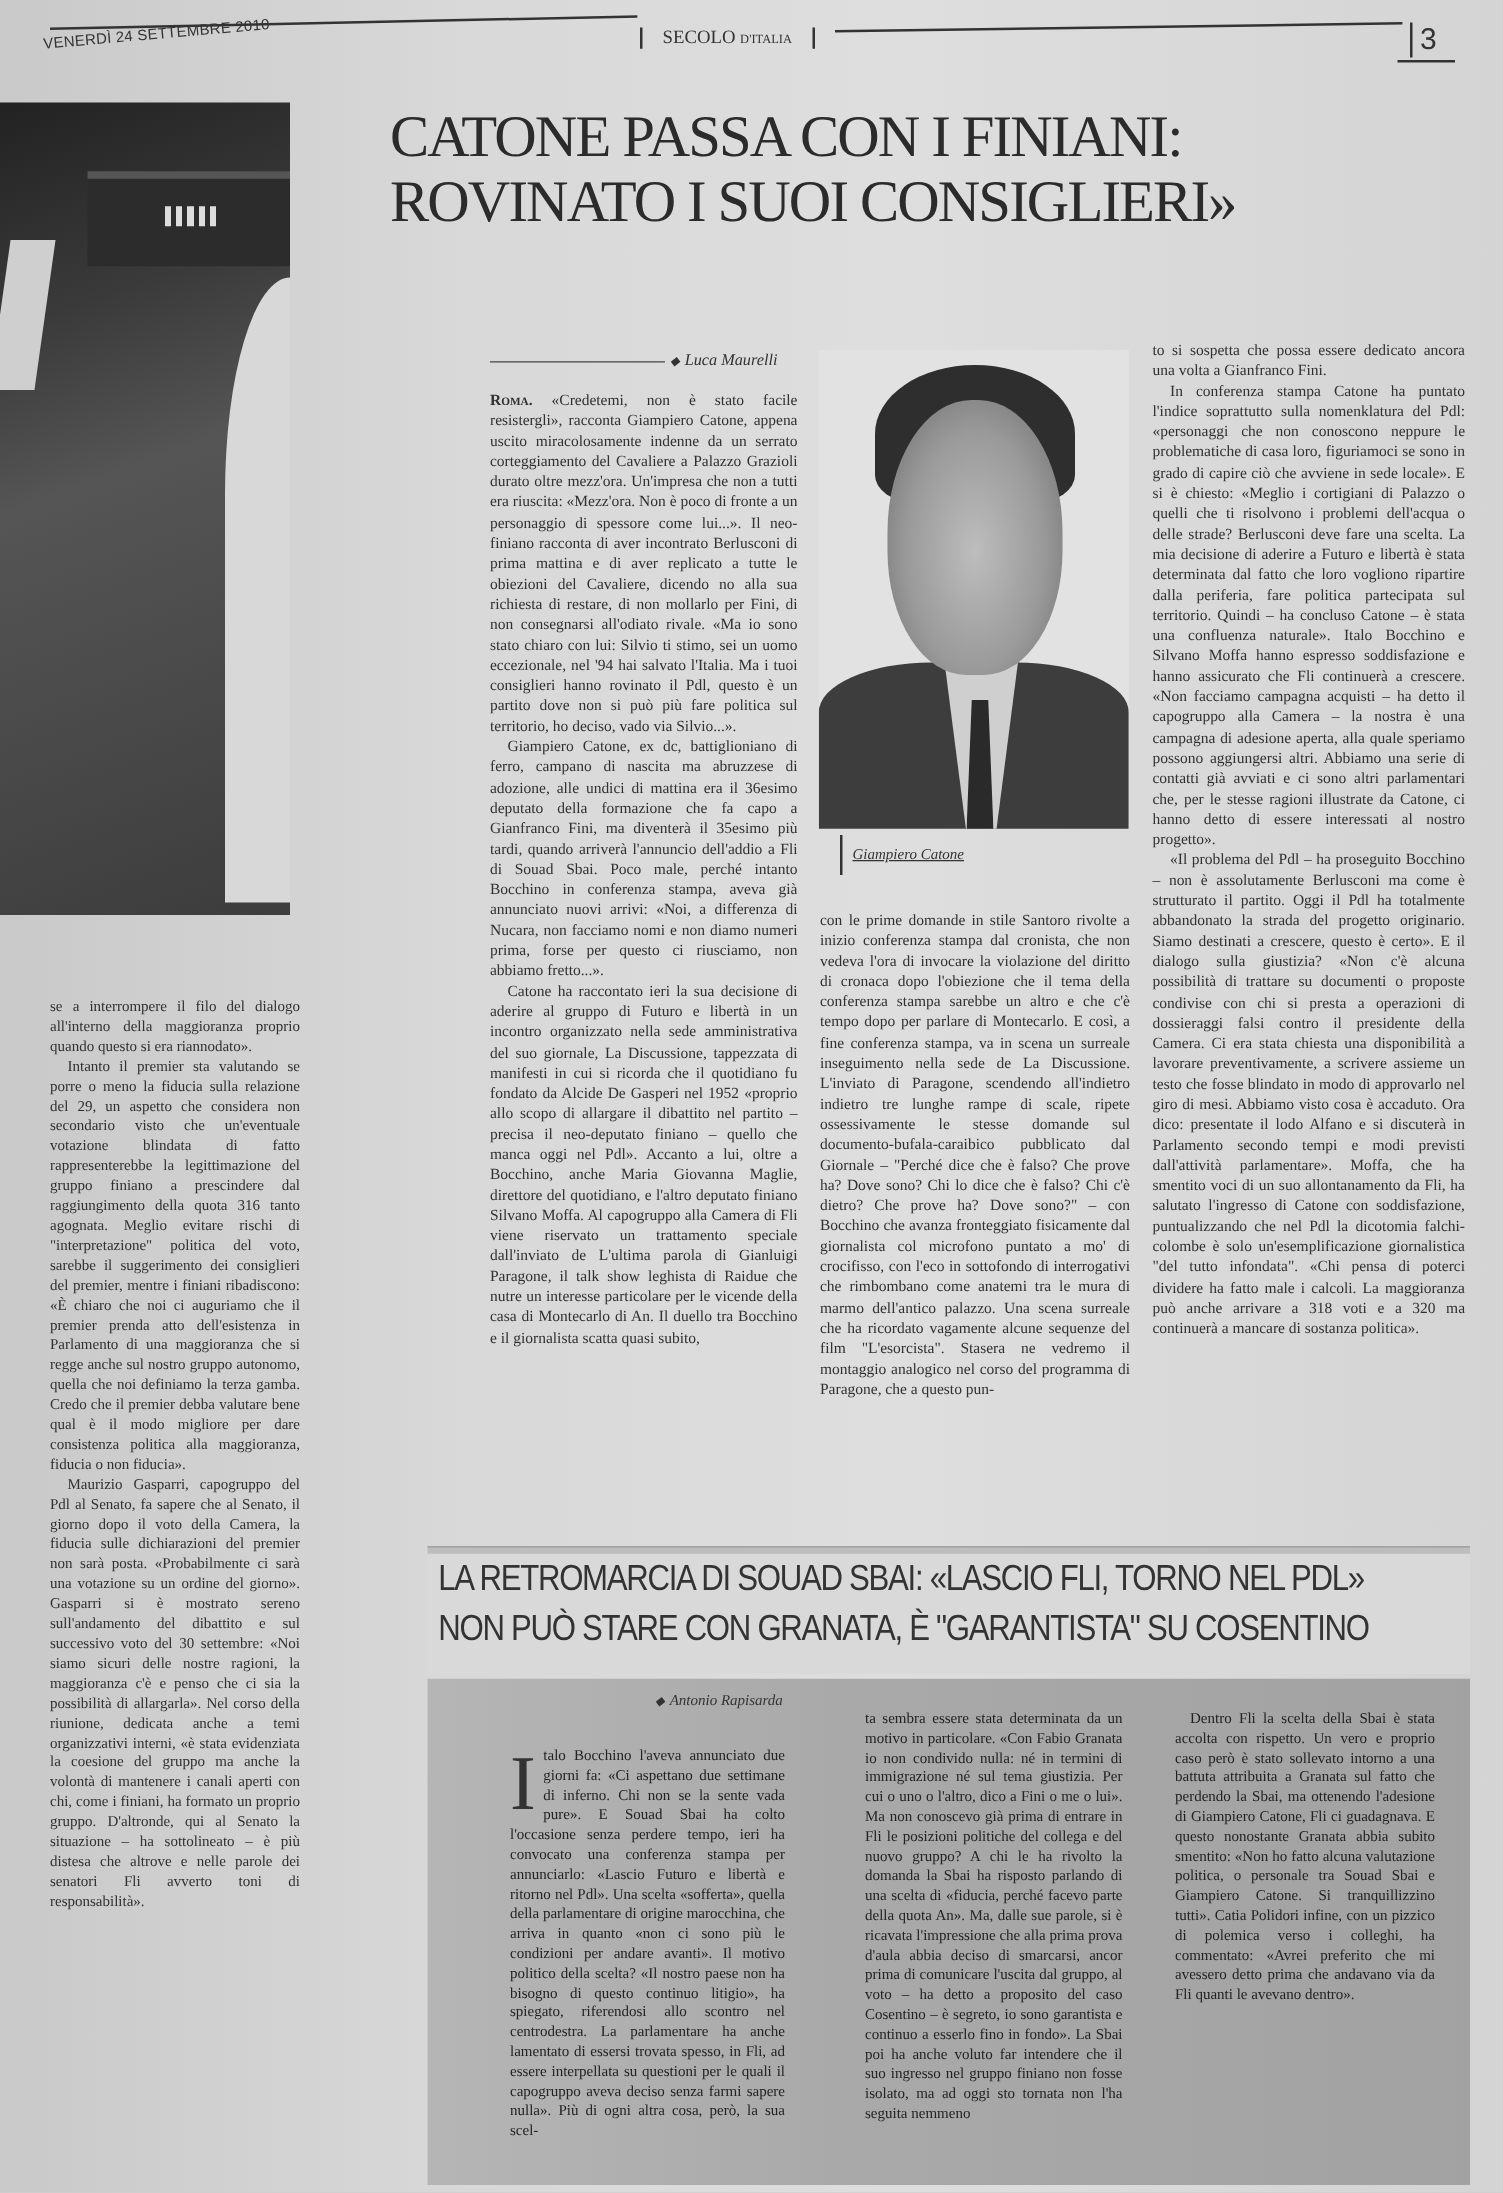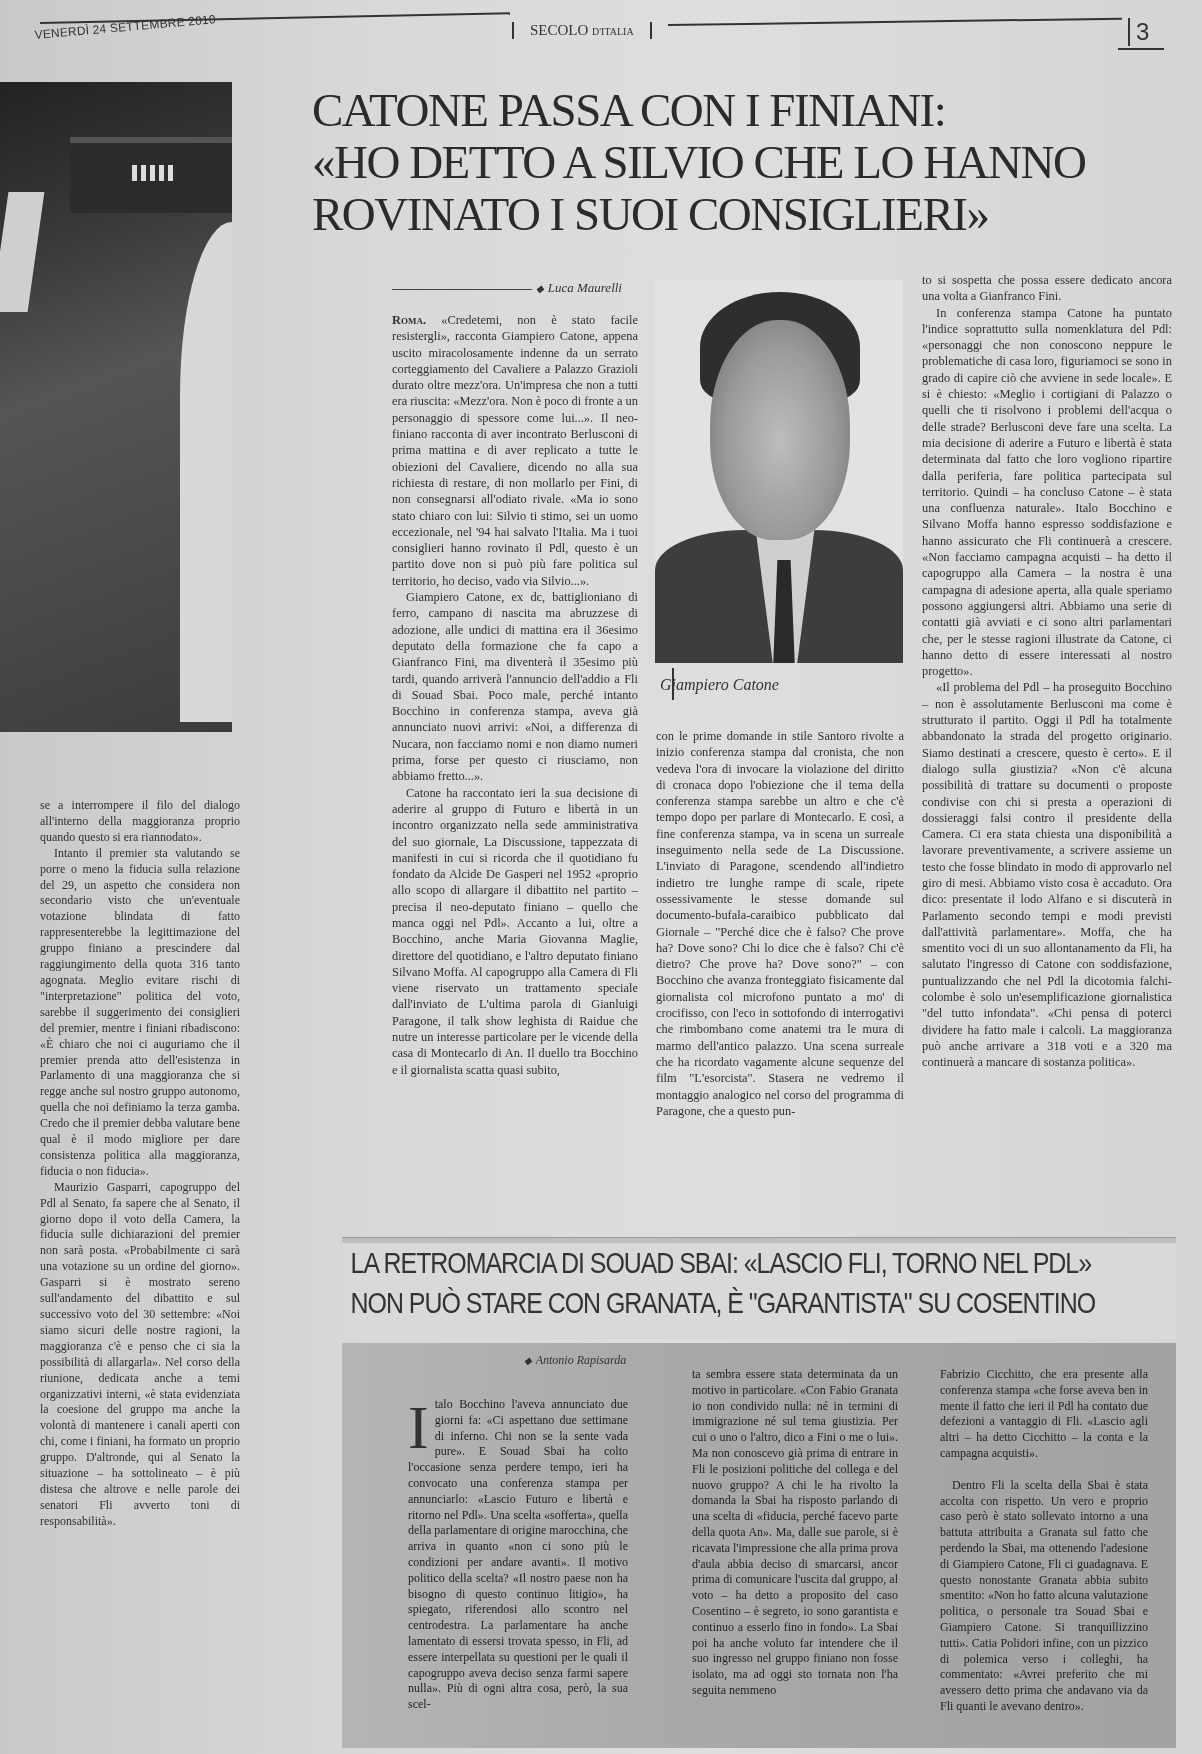--- a/index.html
+++ b/index.html
@@ -28,21 +28,21 @@
   .col p{margin:0;text-indent:14px;}
   .col p.noind{text-indent:0;}
   .col .sc{font-variant:small-caps;font-weight:bold;}
   
   .portrait{position:absolute;left:655px;top:280px;width:248px;height:383px;background:#e2e2e2;overflow:hidden;}
   .portrait .jacket{position:absolute;left:0;top:250px;width:248px;height:140px;background:#3d3d3d;border-top-left-radius:90px 40px;border-top-right-radius:90px 40px;}
   .portrait .shirt{position:absolute;left:100px;top:245px;width:60px;height:140px;background:#cfcfcf;clip-path:polygon(0 0,100% 0,70% 100%,30% 100%);}
   .portrait .tie{position:absolute;left:118px;top:280px;width:22px;height:110px;background:#2a2a2a;clip-path:polygon(20% 0,80% 0,100% 100%,0 100%);}
   .portrait .face{position:absolute;left:55px;top:40px;width:140px;height:220px;background:radial-gradient(ellipse at 50% 55%,#bdbdbd 0%,#9a9a9a 55%,#6a6a6a 100%);border-radius:48% 48% 45% 45%;}
   .portrait .hair{position:absolute;left:45px;top:12px;width:160px;height:110px;background:#2e2e2e;border-radius:50% 50% 20% 20%;}
-  .caption{position:absolute;left:660px;top:676px;font-style:italic;font-family:"Liberation Serif",serif;font-size:16px;color:#333;}
+  .caption{position:absolute;left:682px;top:676px;font-style:italic;font-family:"Liberation Serif",serif;font-size:12px;color:#333;text-decoration:underline;}
   .caption-bar{position:absolute;left:672px;top:668px;width:2px;height:32px;background:#333;}
   
   .box-title-bar{position:absolute;left:342px;top:1237px;width:834px;height:6px;background:#bdbdbd;border-top:1px solid #999;}
   .box-title{position:absolute;left:342px;top:1243px;width:834px;height:96px;background:#d9d9d9;}
   .box-title div{font-family:"Liberation Sans",sans-serif;font-size:29px;line-height:40px;letter-spacing:-1.2px;color:#333;padding-left:10px;transform:scaleX(0.86);transform-origin:left center;white-space:nowrap;}
   .box-body{position:absolute;left:342px;top:1343px;width:834px;height:405px;background:linear-gradient(90deg,#b5b5b5 0%,#a9a9a9 40%,#a2a2a2 100%);}
   .box-col{position:absolute;font-family:"Liberation Serif",serif;font-size:12px;line-height:15.8px;text-align:justify;color:#222;}
   .box-col p{margin:16px;text-indent:12px;}
   .box-col p.noind{text-indent:0;}
   .dropcap{float:left;font-family:"Liberation Serif",serif;font-size:62px;line-height:56px;margin:2px 6px 0 0;color:#333;}
@@ -66,21 +66,20 @@
   <div class="left-photo">
     <div class="device">
         <div class="dots"></div>
       </div>
     <div class="collar"></div>
     <div class="shoulder"></div>
   </div>
 
   <div class="headline">
     <div>CATONE PASSA CON I FINIANI:</div>
-    <div>«HO DETTO A SILVIO CHE LO HANNO</div>
     <div>ROVINATO I SUOI CONSIGLIERI»</div>
   </div>
 
   <div class="byline-rule"></div>
   <div class="byline"><span class="diamond">◆</span><span>Luca Maurelli</span></div>
 
   <div class="col" style="left:392px;top:312px;width:246px;">
     <p class="noind"><span class="sc">Roma.</span> <span>«Credetemi, non è stato facile resistergli», racconta Giampiero Catone, appena uscito miracolosamente indenne da un serrato corteggiamento del Cavaliere a Palazzo Grazioli durato oltre mezz'ora. Un'impresa che non a tutti era riuscita: «Mezz'ora. Non è poco di fronte a un personaggio di spessore come lui...». Il neo-finiano racconta di aver incontrato Berlusconi di prima mattina e di aver replicato a tutte le obiezioni del Cavaliere, dicendo no alla sua richiesta di restare, di non mollarlo per Fini, di non consegnarsi all'odiato rivale. «Ma io sono stato chiaro con lui: Silvio ti stimo, sei un uomo eccezionale, nel '94 hai salvato l'Italia. Ma i tuoi consiglieri hanno rovinato il Pdl, questo è un partito dove non si può più fare politica sul territorio, ho deciso, vado via Silvio...».</span></p>
     <p>Giampiero Catone, ex dc, battiglioniano di ferro, campano di nascita ma abruzzese di adozione, alle undici di mattina era il 36esimo deputato della formazione che fa capo a Gianfranco Fini, ma diventerà il 35esimo più tardi, quando arriverà l'annuncio dell'addio a Fli di Souad Sbai. Poco male, perché intanto Bocchino in conferenza stampa, aveva già annunciato nuovi arrivi: «Noi, a differenza di Nucara, non facciamo nomi e non diamo numeri prima, forse per questo ci riusciamo, non abbiamo fretto...».</p>
     <p>Catone ha raccontato ieri la sua decisione di aderire al gruppo di Futuro e libertà in un incontro organizzato nella sede amministrativa del suo giornale, La Discussione, tappezzata di manifesti in cui si ricorda che il quotidiano fu fondato da Alcide De Gasperi nel 1952 «proprio allo scopo di allargare il dibattito nel partito – precisa il neo-deputato finiano – quello che manca oggi nel Pdl». Accanto a lui, oltre a Bocchino, anche Maria Giovanna Maglie, direttore del quotidiano, e l'altro deputato finiano Silvano Moffa. Al capogruppo alla Camera di Fli viene riservato un trattamento speciale dall'inviato de L'ultima parola di Gianluigi Paragone, il talk show leghista di Raidue che nutre un interesse particolare per le vicende della casa di Montecarlo di An. Il duello tra Bocchino e il giornalista scatta quasi subito,</p>
@@ -120,17 +119,16 @@
   <div class="box-body"></div>
   <div class="box-byline"><span class="diamond">◆</span><span>Antonio Rapisarda</span></div>
 
   <div class="box-col" style="left:392px;top:1381px;width:252px;">
     <p class="noind"><span class="dropcap">I</span><span>talo Bocchino l'aveva annunciato due giorni fa: «Ci aspettano due settimane di inferno. Chi non se la sente vada pure». E Souad Sbai ha colto l'occasione senza perdere tempo, ieri ha convocato una conferenza stampa per annunciarlo: «Lascio Futuro e libertà e ritorno nel Pdl». Una scelta «sofferta», quella della parlamentare di origine marocchina, che arriva in quanto «non ci sono più le condizioni per andare avanti». Il motivo politico della scelta? «Il nostro paese non ha bisogno di questo continuo litigio», ha spiegato, riferendosi allo scontro nel centrodestra. La parlamentare ha anche lamentato di essersi trovata spesso, in Fli, ad essere interpellata su questioni per le quali il capogruppo aveva deciso senza farmi sapere nulla». Più di ogni altra cosa, però, la sua scel-</span></p>
   </div>
   <div class="box-col" style="left:676px;top:1351px;width:238px;">
     <p class="noind">ta sembra essere stata determinata da un motivo in particolare. «Con Fabio Granata io non condivido nulla: né in termini di immigrazione né sul tema giustizia. Per cui o uno o l'altro, dico a Fini o me o lui». Ma non conoscevo già prima di entrare in Fli le posizioni politiche del collega e del nuovo gruppo? A chi le ha rivolto la domanda la Sbai ha risposto parlando di una scelta di «fiducia, perché facevo parte della quota An». Ma, dalle sue parole, si è ricavata l'impressione che alla prima prova d'aula abbia deciso di smarcarsi, ancor prima di comunicare l'uscita dal gruppo, al voto – ha detto a proposito del caso Cosentino – è segreto, io sono garantista e continuo a esserlo fino in fondo». La Sbai poi ha anche voluto far intendere che il suo ingresso nel gruppo finiano non fosse isolato, ma ad oggi sto tornata non l'ha seguita nemmeno</p>
   </div>
   <div class="box-col" style="left:924px;top:1351px;width:240px;">
-    <p class="noind">Fabrizio Cicchitto, che era presente alla conferenza stampa «che forse aveva ben in mente il fatto che ieri il Pdl ha contato due defezioni a vantaggio di Fli. «Lascio agli altri – ha detto Cicchitto – la conta e la campagna acquisti».</p>
     <p>Dentro Fli la scelta della Sbai è stata accolta con rispetto. Un vero e proprio caso però è stato sollevato intorno a una battuta attribuita a Granata sul fatto che perdendo la Sbai, ma ottenendo l'adesione di Giampiero Catone, Fli ci guadagnava. E questo nonostante Granata abbia subito smentito: «Non ho fatto alcuna valutazione politica, o personale tra Souad Sbai e Giampiero Catone. Si tranquillizzino tutti». Catia Polidori infine, con un pizzico di polemica verso i colleghi, ha commentato: «Avrei preferito che mi avessero detto prima che andavano via da Fli quanti le avevano dentro».</p>
   </div>
 
 </div>
 
 </body></html>

